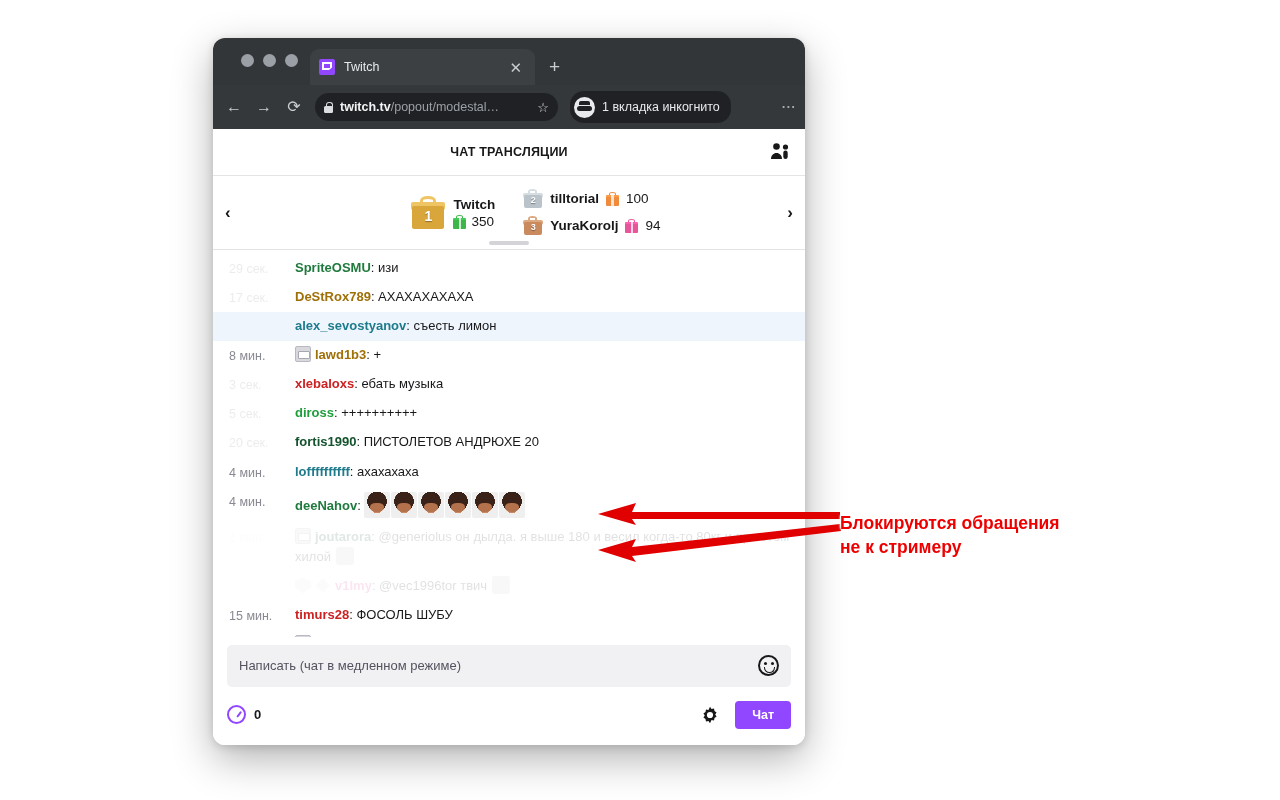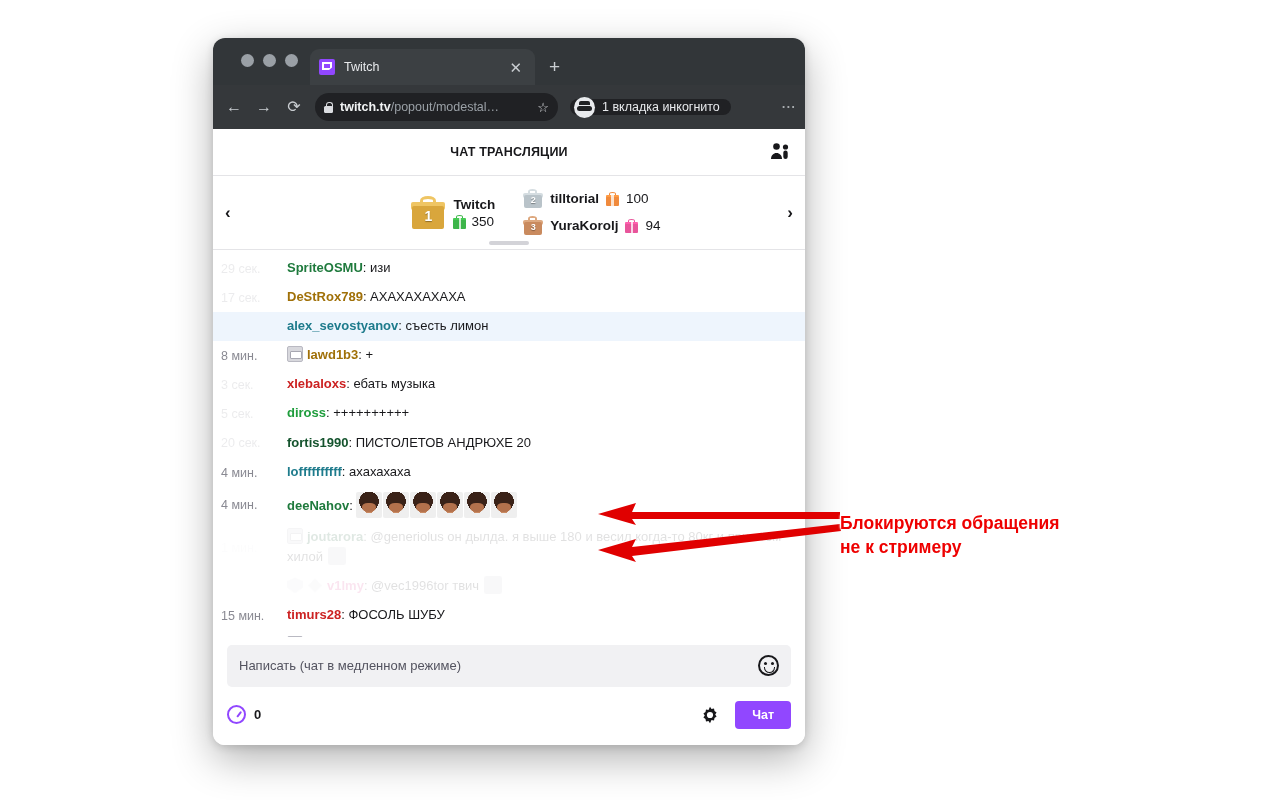--- a/index.html
+++ b/index.html
@@ -90,21 +90,21 @@
     gap: 7px;
   }
   .lock { width:9px; height:11px; position:relative; flex:0 0 auto; }
   .lock::before { content:""; position:absolute; left:0; bottom:0; width:9px; height:7px; background:#dadce0; border-radius:1.5px; }
   .lock::after { content:""; position:absolute; left:2px; top:0; width:5px; height:6px; border:1.5px solid #dadce0; border-bottom:none; border-radius:3px 3px 0 0; }
   .url { font-size:12.5px; white-space:nowrap; overflow:hidden; flex:1 1 auto; }
   .url .host { color:#f1f3f4; font-weight:bold; }
   .url .path { color:#9aa0a6; }
   .star { color:#dadce0; font-size:13px; flex:0 0 auto; }
   .incognito {
-    height: 16px;
+    height: 32px;
     background: #202124;
     border-radius: 14px;
     display: flex; align-items: center;
     padding: 0 11px 0 4px;
     gap: 7px;
   }
   .incog-av {
     width: 21px; height: 21px; border-radius: 50%;
     background: #e8eaed;
     position: relative; flex:0 0 auto;
@@ -162,24 +162,24 @@
 
   .lb-rest { display:flex; flex-direction:column; gap:7px; }
   .lb-row { display:flex; align-items:center; gap:7px; }
 
   .lb-handle { position:absolute; left:50%; transform:translateX(-50%); bottom:4px; width:40px; height:4px; border-radius:2px; background:#d3d3d8; }
 
   
   .messages { flex:1 1 auto; overflow:hidden; padding: 4px 0 0; }
   .msg {
     display:flex;
-    padding: 5px 10px 5px 8px;
+    padding: 5px 10px 5px 16px;
     font-size:13px;
     line-height:1.45;
-    align-items:center;
+    align-items:flex-start;
   }
   .msg.hl { background:#eef5fd; }
   .msg-time {
     flex:0 0 auto;
     width: 66px;
     color:#898992;
     font-size:12.5px;
     padding-top:1px;
   }
   .msg-body { flex:1 1 auto; color:#18181b; word-wrap:break-word; }

